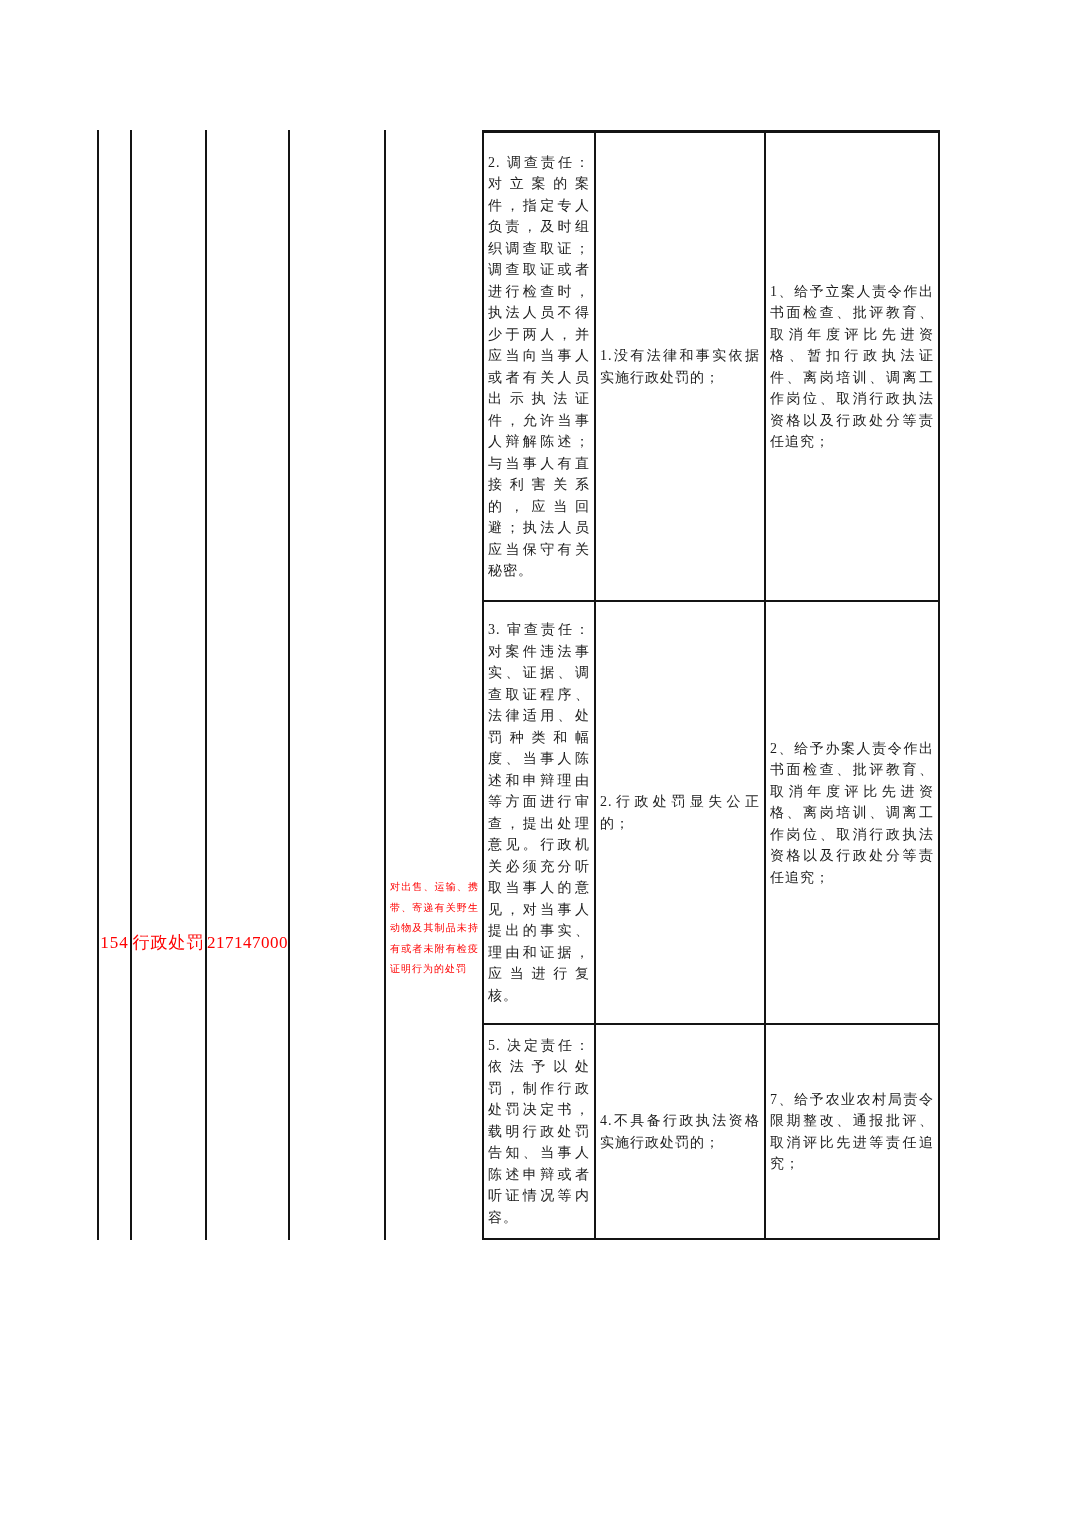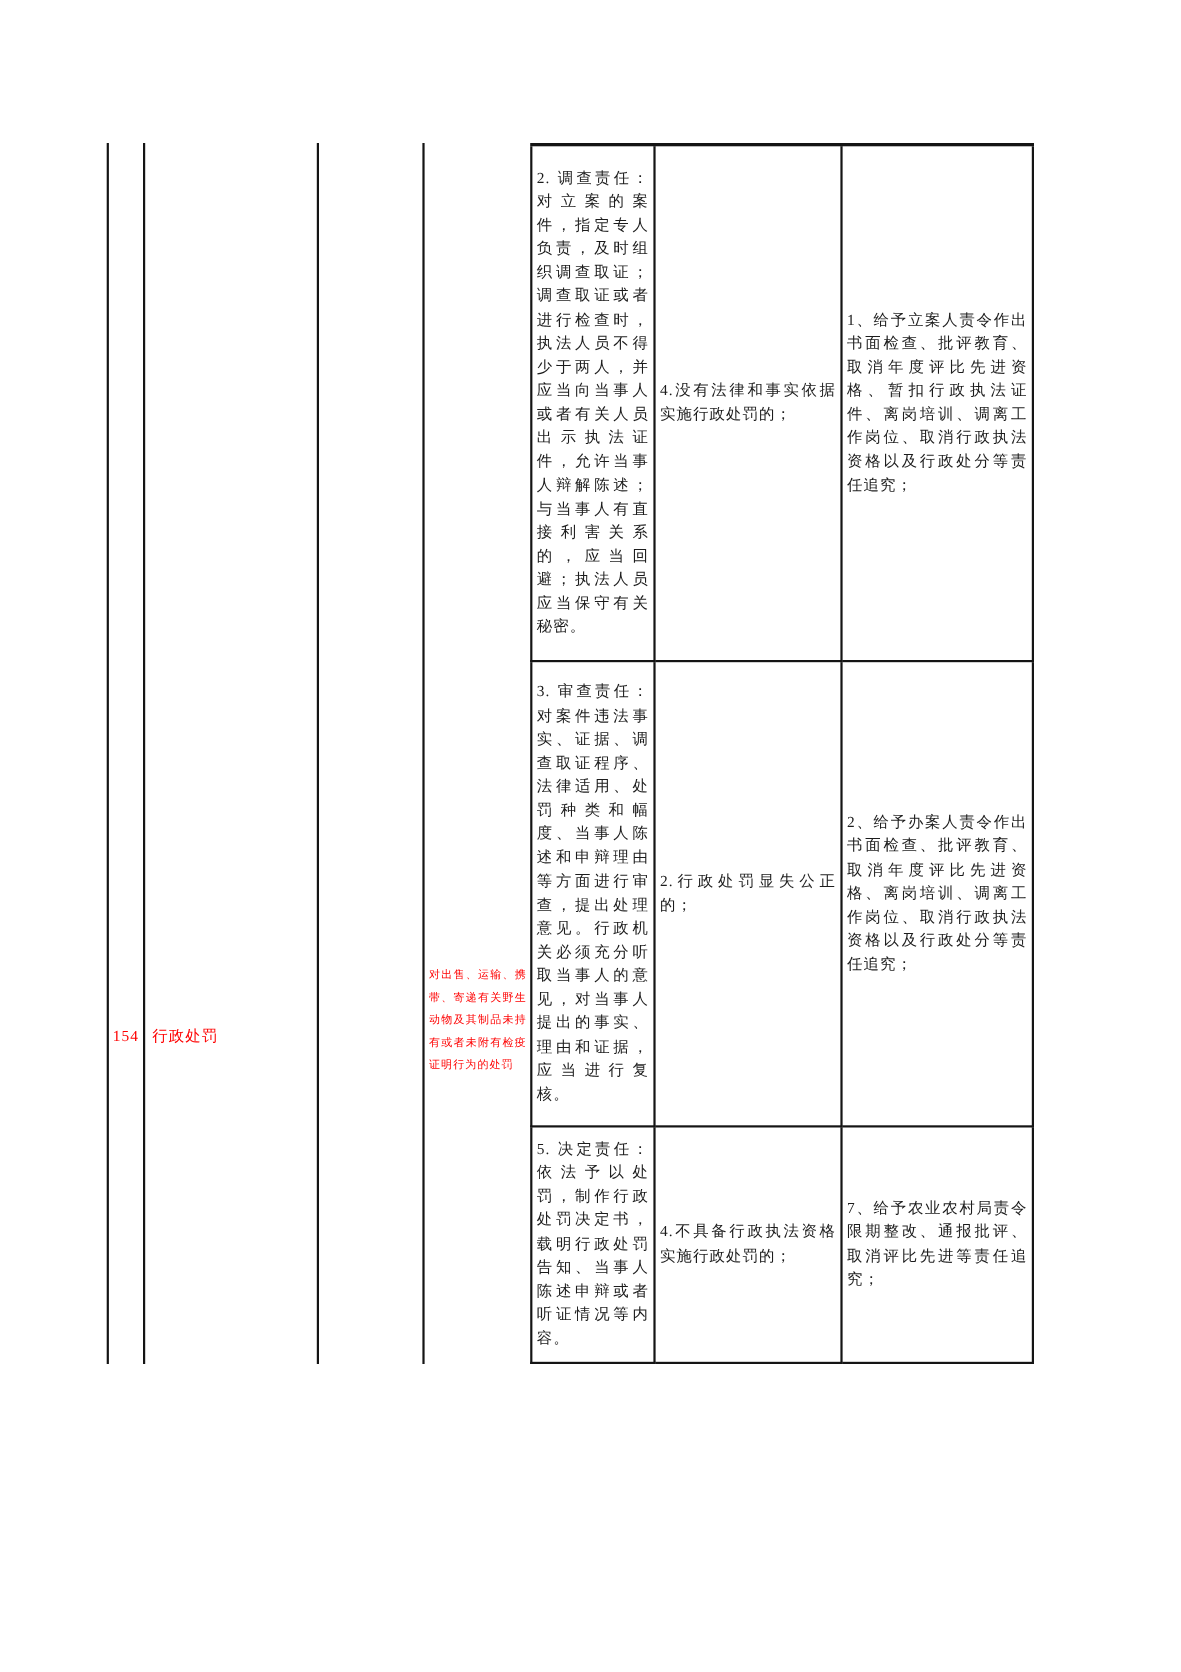--- a/index.html
+++ b/index.html
@@ -22,21 +22,21 @@
   }
   
   .lcol{
     position:absolute;top:0;height:1110px;
     border-left:2px solid var(--line);
     box-sizing:border-box;
   }
   .lcell{
     position:absolute;left:0;right:0;
     text-align:center;
-    font-size:14px;line-height:20px;
+    font-size:17px;line-height:20px;
     letter-spacing:1px;
   }
   .red{color:var(--red);}
   .power-name{
     position:absolute;left:4px;right:3px;
     font-size:10px;line-height:20.5px;
     text-align:justify;text-align-last:left;
     text-justify:inter-character;
     letter-spacing:1px;
     color:var(--red);
@@ -69,41 +69,44 @@
 <body>
 
 <div class="sheet">
 
   <div class="lcol" style="left:0;width:33px">
     <div class="lcell red" style="top:803px">154</div>
   </div>
   <div class="lcol" style="left:33px;width:75px">
     <div class="lcell red" style="top:803px">行政处罚</div>
   </div>
+  <div class="lcol" style="left:108px;width:83px">
+    <div class="lcell red" style="top:803px;letter-spacing:0.5px">217147000</div>
+  </div>
   <div class="lcol" style="left:191px;width:96px">
     <div class="lcell" style="top:803px"></div>
   </div>
   <div class="lcol" style="left:287px;width:98px">
     <div class="power-name" style="top:747px">对出售、运输、携带、寄递有关野生动物及其制品未持有或者未附有检疫证明行为的处罚</div>
   </div>
 
   <div class="rtable-wrap">
     <table class="rtable">
       <colgroup>
           <col style="width:112px">
           <col style="width:170px">
           <col style="width:174px">
         </colgroup>
       <tbody>
         <tr style="height:390px">
           <td class="duty">
             <p class="cell-text">2. 调查责任：对立案的案件，指定专人负责，及时组织调查取证；调查取证或者进行检查时，执法人员不得少于两人，并应当向当事人或者有关人员出示执法证件，允许当事人辩解陈述；与当事人有直接利害关系的，应当回避；执法人员应当保守有关秘密。</p>
           </td>
           <td class="violation">
-            <p class="cell-text">4.没有法律和事实依据实施行政处罚的；</p>
+            <p class="cell-text">1.没有法律和事实依据实施行政处罚的；</p>
           </td>
           <td class="accountability">
             <p class="cell-text">1、给予立案人责令作出书面检查、批评教育、取消年度评比先进资格、暂扣行政执法证件、离岗培训、调离工作岗位、取消行政执法资格以及行政处分等责任追究；</p>
           </td>
         </tr>
         <tr style="height:348px">
           <td class="duty">
             <p class="cell-text">3. 审查责任：对案件违法事实、证据、调查取证程序、法律适用、处罚种类和幅度、当事人陈述和申辩理由等方面进行审查，提出处理意见。行政机关必须充分听取当事人的意见，对当事人提出的事实、理由和证据，应当进行复核。</p>
           </td>
           <td class="violation">

